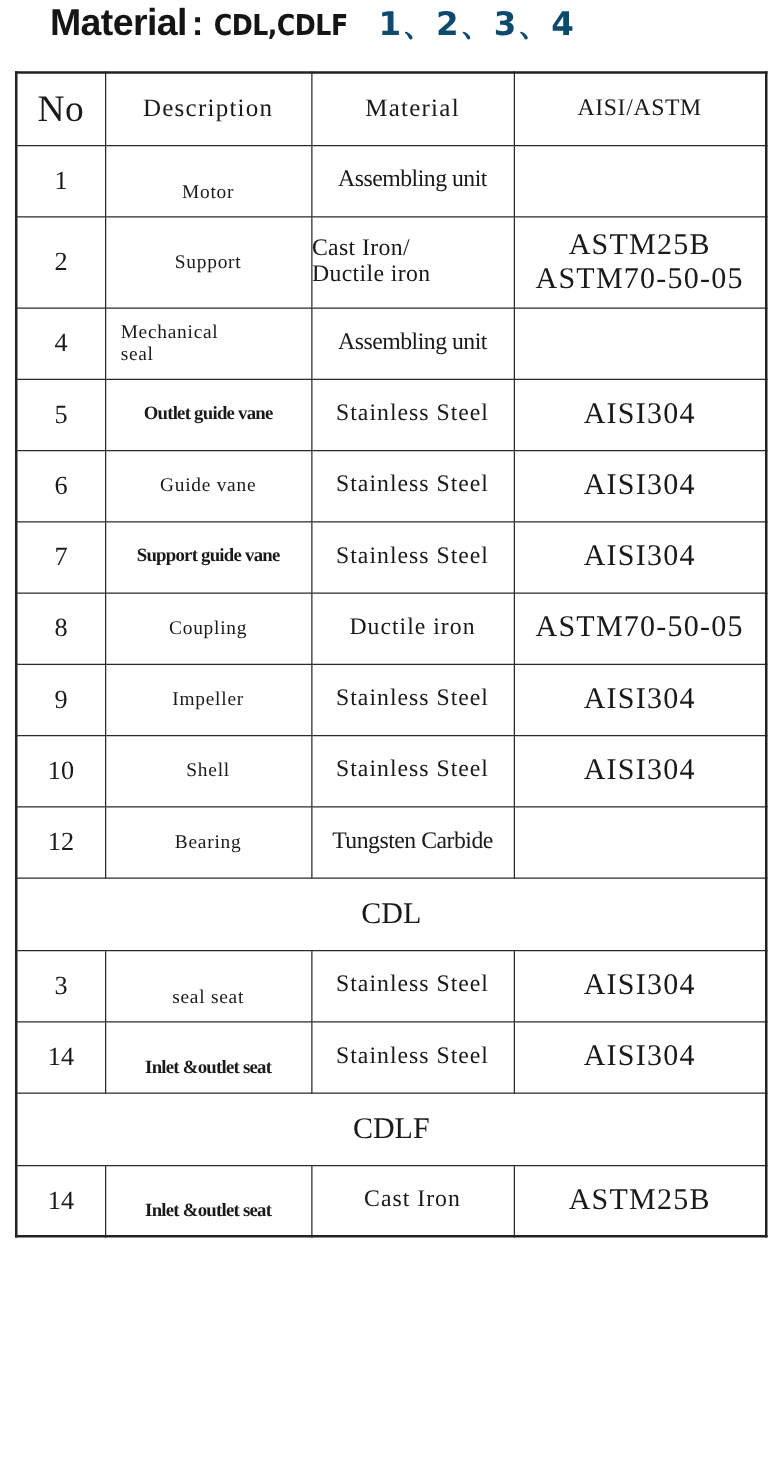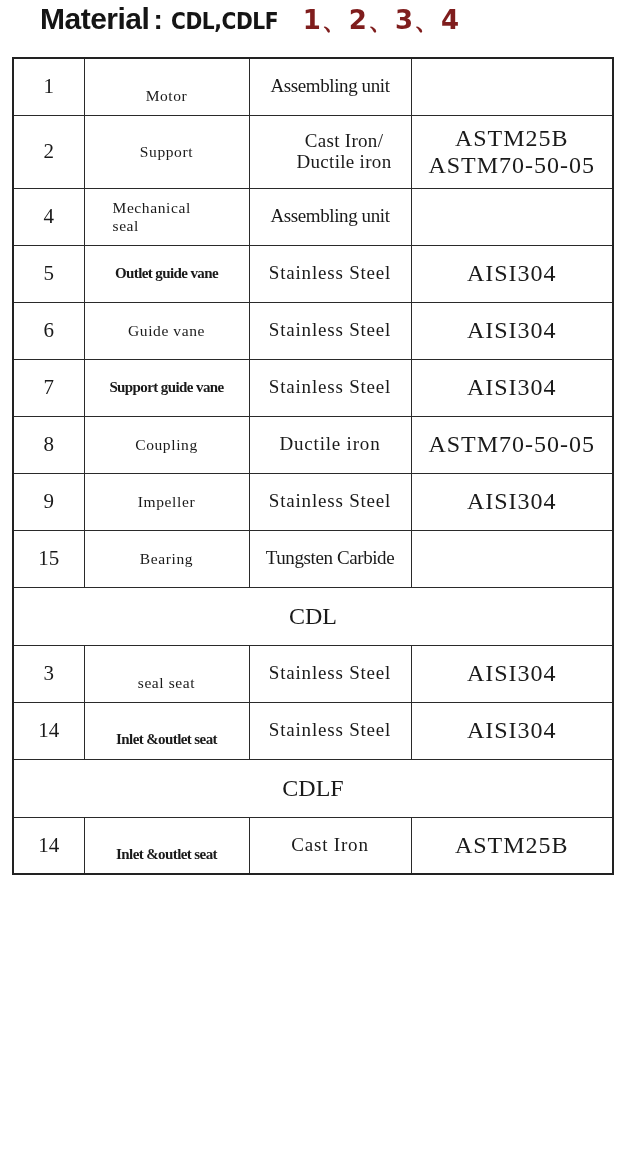--- a/index.html
+++ b/index.html
@@ -4,21 +4,21 @@
 <style>
   html, body { margin: 0; padding: 0; background: #ffffff; }
   body { width: 625px; height: 1173px; position: relative; overflow: hidden; color: #1a1a1a; }
   .title {
     position: absolute; left: 40px; top: 2px; height: 46px;
     display: flex; align-items: baseline; white-space: nowrap;
   }
   .title .main { font-family: "Liberation Sans", sans-serif; font-weight: bold; font-size: 30px; letter-spacing: -0.5px; color: #151515; }
   .title .colon { font-family: "Liberation Sans", sans-serif; font-weight: bold; font-size: 28px; margin: 0 8px 0 4px; color: #151515; }
   .title .models { font-family: "DejaVu Sans", sans-serif; font-weight: bold; font-size: 23px; letter-spacing: -0.5px; transform: scaleX(0.88); transform-origin: left; display: inline-block; width: 118px; color: #151515; }
-  .title .nums { font-family: "DejaVu Sans", sans-serif; font-weight: bold; font-size: 26px; margin-left: 14px; color: #7f1d1d; letter-spacing: 1px; }
+  .title .nums { font-family: "DejaVu Sans", sans-serif; font-weight: bold; font-size: 26px; margin-left: 14px; color: #0c4a6e; letter-spacing: 1px; }
 
   table.mat {
     position: absolute; left: 12px; top: 57px;
     border-collapse: collapse; table-layout: fixed;
     width: 600px;
     font-family: "Liberation Serif", serif;
     border: 2px solid #222;
   }
   table.mat td, table.mat th {
     border: 1.5px solid #2a2a2a; padding: 0; text-align: center; vertical-align: middle;
@@ -30,26 +30,26 @@
   col.c-std { width: 202px; }
   tr.hdr { height: 58px; }
   tr.r { height: 57px; }
   tr.r2 { height: 73px; }
   th.h-no { font-size: 30px; letter-spacing: 0.5px; }
   th.h-desc, th.h-mat { font-size: 20px; letter-spacing: 1px; }
   th.h-std { font-size: 19px; letter-spacing: 0.5px; }
   td.no { font-size: 21px; }
   td.desc { font-size: 15.5px; letter-spacing: 0.6px; }
   td.desc.cond { letter-spacing: -0.6px; font-size: 15px; font-weight: bold; }
-  td.desc.left { text-align: left; padding-left: 28px; }
+  td.desc.left { text-align: left; padding-left: 12px; }
   td.desc.low span { position: relative; top: 9px; }
   td.mat { font-size: 19px; letter-spacing: 0.3px; }
   td.mat.wide { letter-spacing: 0.8px; }
   td.mat.tight { letter-spacing: -0.4px; }
-  td.mat.two { text-align: center; padding-left: 28px; }
+  td.mat.two { text-align: left; }
   td.std { font-size: 24px; letter-spacing: 1px; }
   td.section { font-size: 24px; height: 57px; }
   .line { display: block; }
 </style>
 </head>
 <body>
 
 <div class="title">
   <span class="main">Material</span>
   <span class="colon">:</span>
@@ -58,20 +58,26 @@
 </div>
 
 <table class="mat">
   <colgroup>
     <col class="c-no">
       <col class="c-desc">
       <col class="c-mat">
       <col class="c-std">
   </colgroup>
   <tbody>
+      <tr class="hdr">
+    <th class="h-no">No</th>
+    <th class="h-desc">Description</th>
+    <th class="h-mat">Material</th>
+    <th class="h-std">AISI/ASTM</th>
+  </tr>
 
   <tr class="r">
     <td class="no">1</td>
     <td class="desc low"><span>Motor</span></td>
     <td class="mat tight">Assembling unit</td>
     <td class="std"></td>
   </tr>
 
   <tr class="r2">
     <td class="no">2</td>
@@ -124,24 +130,30 @@
     <td class="std">ASTM70-50-05</td>
   </tr>
 
   <tr class="r">
     <td class="no">9</td>
     <td class="desc">Impeller</td>
     <td class="mat wide">Stainless Steel</td>
     <td class="std">AISI304</td>
   </tr>
 
+  <tr class="r">
+    <td class="no">10</td>
+    <td class="desc">Shell</td>
+    <td class="mat wide">Stainless Steel</td>
+    <td class="std">AISI304</td>
+  </tr>
 
 
   <tr class="r">
-    <td class="no">15</td>
+    <td class="no">12</td>
     <td class="desc">Bearing</td>
     <td class="mat tight">Tungsten Carbide</td>
     <td class="std"></td>
   </tr>
 
 
   <tr>
     <td class="section" colspan="4">CDL</td>
   </tr>
   <tr class="r">

